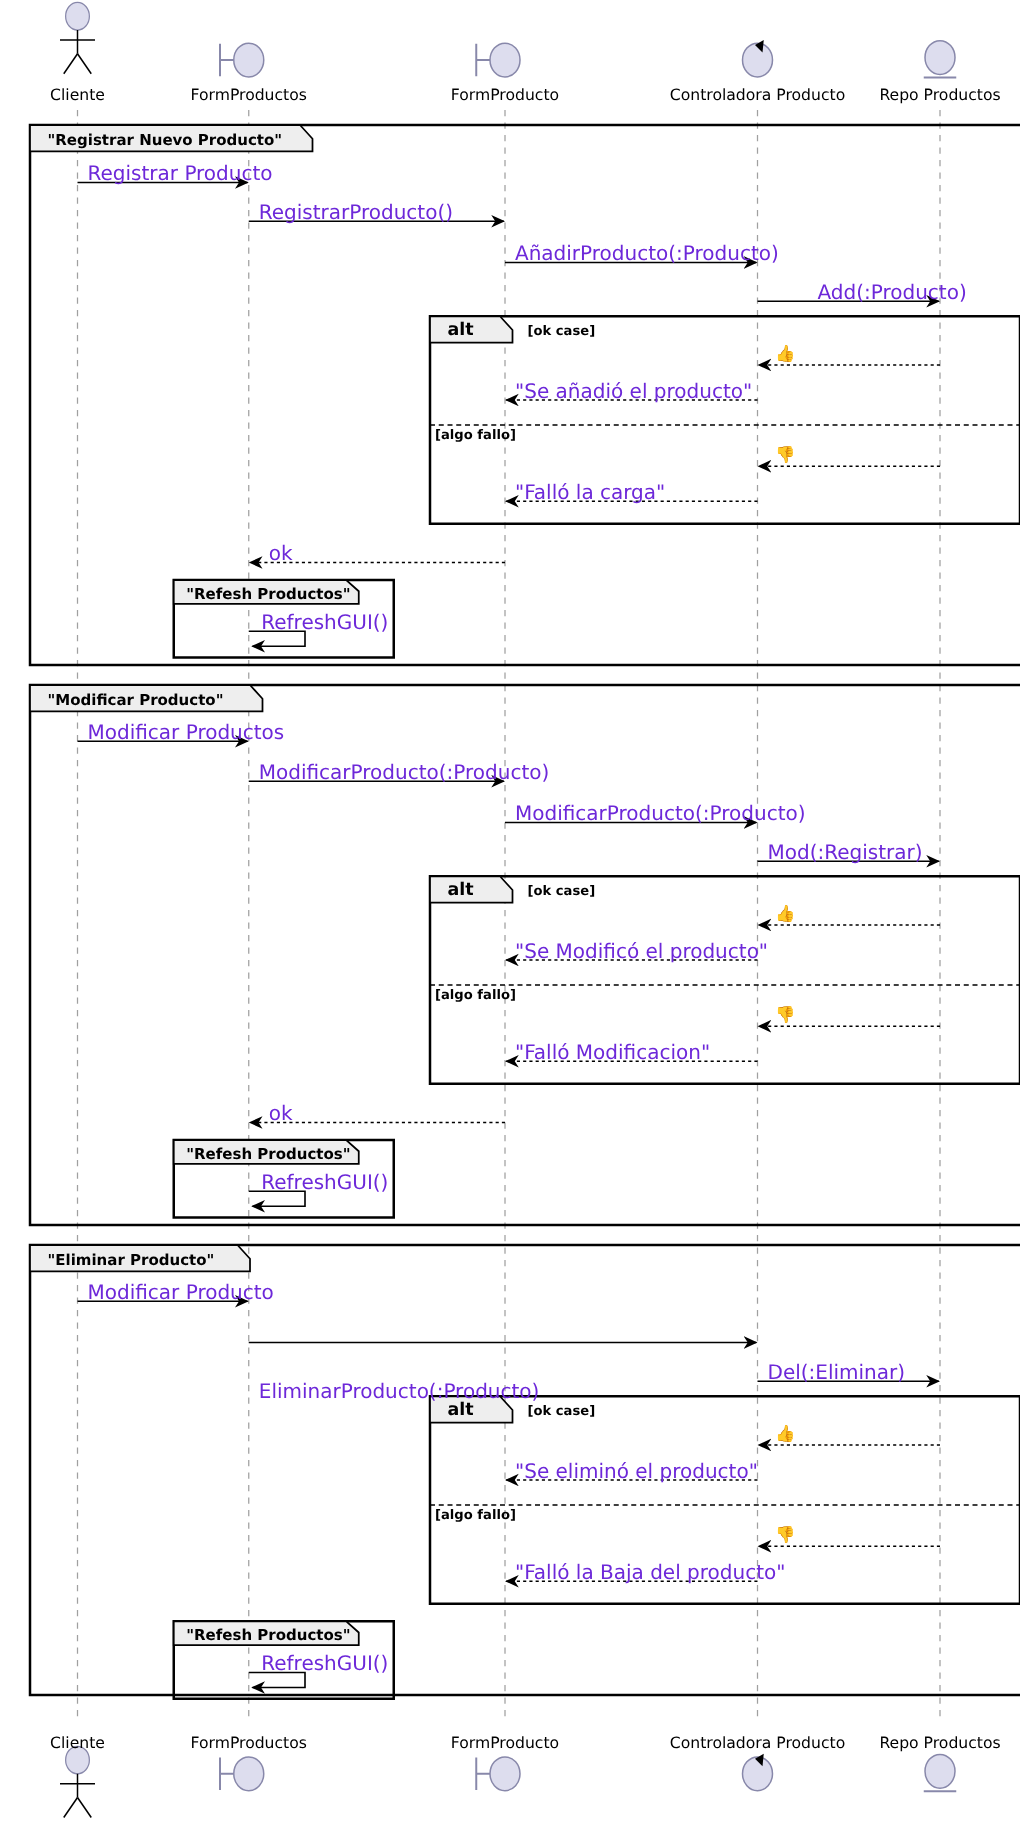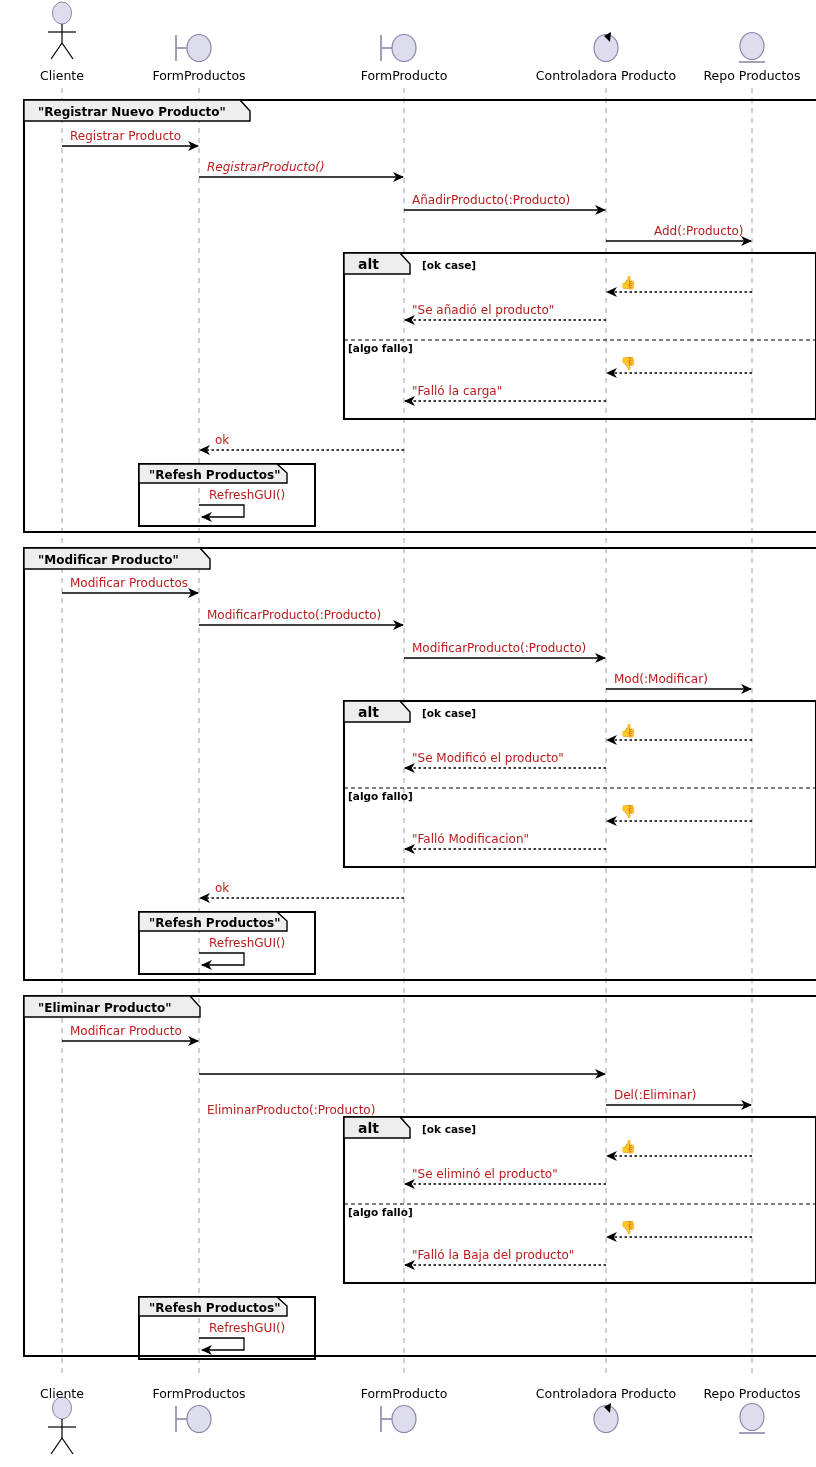--- a/index.html
+++ b/index.html
@@ -1,21 +1,21 @@
 <!DOCTYPE html>
 <html><head>
 <meta charset="utf-8">
 <style>
   html,body{margin:0;padding:0;background:#ffffff;}
   body{width:816px;height:1467px;position:relative;
        font-family:"DejaVu Sans","Liberation Sans",sans-serif;
        -webkit-font-smoothing:antialiased;}
   #diagram{position:absolute;left:16px;top:0;width:816px;height:1467px;}
   .hdr-label{position:absolute;font-size:12.5px;color:#000;white-space:nowrap;text-align:center;}
-  .msg-label{position:absolute;font-size:12px;color:#b91c1c;white-space:nowrap;text-align:right;}
+  .msg-label{position:absolute;font-size:16px;color:#6d28d9;white-space:nowrap;text-align:right;}
   .frame-label{position:absolute;font-size:12px;font-weight:bold;color:#000;white-space:nowrap;}
   .alt-label{position:absolute;font-size:14px;font-weight:bold;color:#000;white-space:nowrap;}
   .guard-label{position:absolute;font-size:10.5px;font-weight:bold;color:#000;white-space:nowrap;}
   .emoji-label{position:absolute;font-size:13px;color:#000;white-space:nowrap;}
 </style>
 </head>
 <body>
 
 <div id="diagram">
 
@@ -166,38 +166,38 @@
       <div class="hdr-label" style="left: 388px; top: 68px; width: 210px; margin-left: -105px;">FormProducto</div>
       <div class="hdr-label" style="left: 590px; top: 68px; width: 210px; margin-left: -105px;">Controladora Producto</div>
       <div class="hdr-label" style="left: 736px; top: 68px; width: 210px; margin-left: -105px;">Repo Productos</div>
       <div class="hdr-label" style="left: 46px; top: 1386px; width: 210px; margin-left: -105px;">Cliente</div>
       <div class="hdr-label" style="left: 183px; top: 1386px; width: 210px; margin-left: -105px;">FormProductos</div>
       <div class="hdr-label" style="left: 388px; top: 1386px; width: 210px; margin-left: -105px;">FormProducto</div>
       <div class="hdr-label" style="left: 590px; top: 1386px; width: 210px; margin-left: -105px;">Controladora Producto</div>
       <div class="hdr-label" style="left: 736px; top: 1386px; width: 210px; margin-left: -105px;">Repo Productos</div>
       <div class="frame-label" style="left: 22px; top: 105px;">"Registrar Nuevo Producto"</div>
       <div class="msg-label" style="left: 54px; top: 129px;">Registrar Producto</div>
-      <div class="msg-label" style="left: 191px; top: 160px; font-style: italic;">RegistrarProducto()</div>
+      <div class="msg-label" style="left: 191px; top: 160px;">RegistrarProducto()</div>
       <div class="msg-label" style="left: 396px; top: 193px;">AñadirProducto(:Producto)</div>
       <div class="msg-label" style="left: 598px; top: 224px; margin-left: 40px;">Add(:Producto)</div>
       <div class="alt-label" style="left: 342px; top: 256px;">alt</div>
       <div class="guard-label" style="left: 406px; top: 259px;">[ok case]</div>
       <div class="guard-label" style="left: 332px; top: 342px;">[algo fallo]</div>
       <div class="emoji-label" style="left: 604px; top: 275px;">👍</div>
       <div class="msg-label" style="left: 396px; top: 303px;">"Se añadió el producto"</div>
       <div class="emoji-label" style="left: 604px; top: 356px;">👎</div>
       <div class="msg-label" style="left: 396px; top: 384px;">"Falló la carga"</div>
       <div class="msg-label" style="left: 199px; top: 433px;">ok</div>
       <div class="frame-label" style="left: 133px; top: 468px;">"Refesh Productos"</div>
       <div class="msg-label" style="left: 193px; top: 488px;">RefreshGUI()</div>
       <div class="frame-label" style="left: 22px; top: 553px;">"Modificar Producto"</div>
       <div class="msg-label" style="left: 54px; top: 576px;">Modificar Productos</div>
       <div class="msg-label" style="left: 191px; top: 608px;">ModificarProducto(:Producto)</div>
       <div class="msg-label" style="left: 396px; top: 641px;">ModificarProducto(:Producto)</div>
-      <div class="msg-label" style="left: 598px; top: 672px;">Mod(:Modificar)</div>
+      <div class="msg-label" style="left: 598px; top: 672px;">Mod(:Registrar)</div>
       <div class="alt-label" style="left: 342px; top: 704px;">alt</div>
       <div class="guard-label" style="left: 406px; top: 707px;">[ok case]</div>
       <div class="guard-label" style="left: 332px; top: 790px;">[algo fallo]</div>
       <div class="emoji-label" style="left: 604px; top: 723px;">👍</div>
       <div class="msg-label" style="left: 396px; top: 751px;">"Se Modificó el producto"</div>
       <div class="emoji-label" style="left: 604px; top: 804px;">👎</div>
       <div class="msg-label" style="left: 396px; top: 832px;">"Falló Modificacion"</div>
       <div class="msg-label" style="left: 199px; top: 881px;">ok</div>
       <div class="frame-label" style="left: 133px; top: 916px;">"Refesh Productos"</div>
       <div class="msg-label" style="left: 193px; top: 936px;">RefreshGUI()</div>

